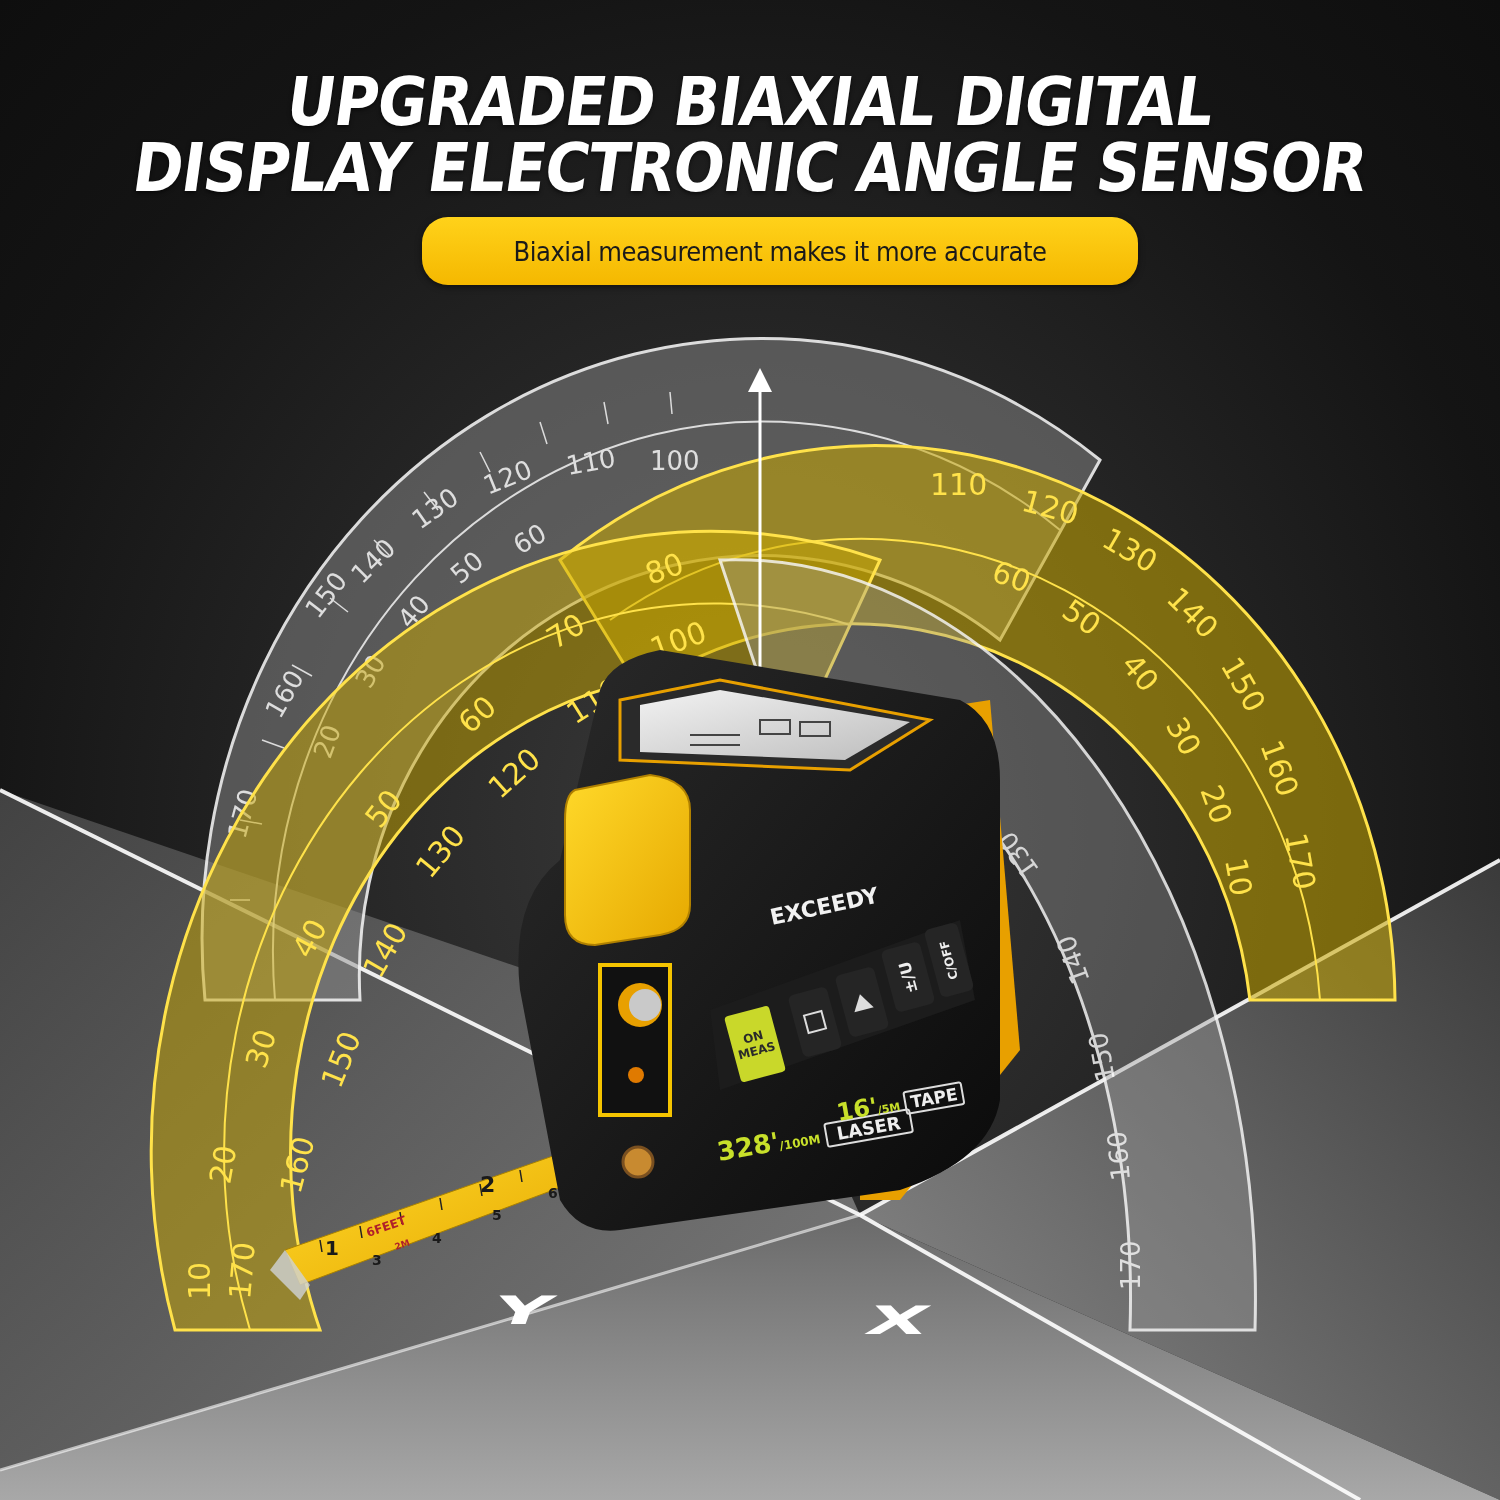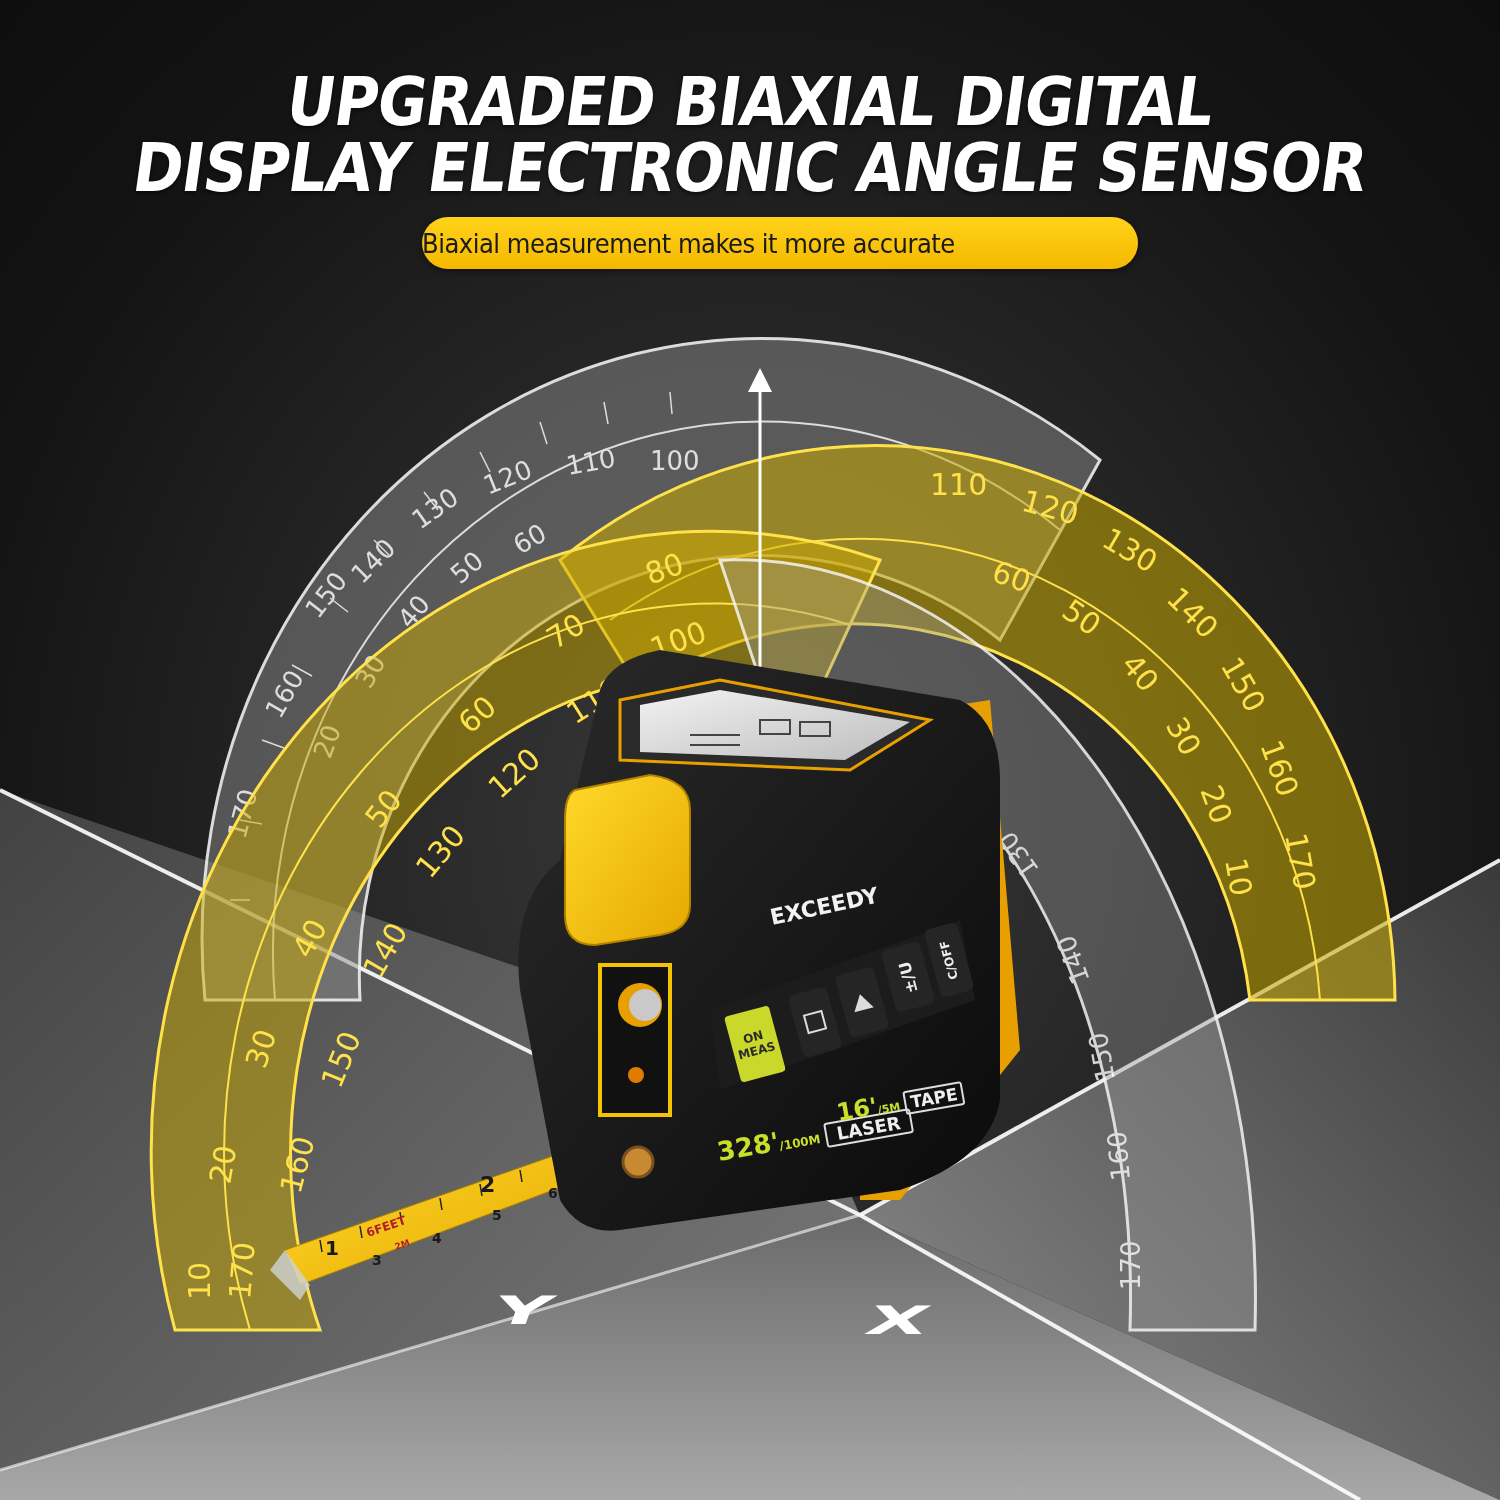--- a/index.html
+++ b/index.html
@@ -4,22 +4,22 @@
 <style>
   html, body { margin:0; padding:0; }
   body { width:1500px; height:1500px; overflow:hidden; background:#151515; font-family:"DejaVu Sans", sans-serif; }
   .stage { position:relative; width:1500px; height:1500px; overflow:hidden;
     background: radial-gradient(ellipse at 50% 55%, #3a3a3a 0%, #262626 40%, #141414 75%, #0e0e0e 100%); }
   .headline { position:absolute; left:0; width:1500px; text-align:center; color:#fff;
     font-family:"DejaVu Sans", sans-serif; font-weight:bold; font-size:60px; letter-spacing:-1px;
     transform:skewX(-8deg) scaleY(1.12); text-shadow:0 2px 4px rgba(0,0,0,.6); }
   .h1 { top:66px; }
   .h2 { top:132px; }
-  .pill { position:absolute; left:422px; top:217px; width:716px; height:52px; border-radius:26px;
-    background:linear-gradient(180deg,#ffd21a,#f5b800); display:flex; align-items:center; 
+  .pill { position:absolute; left:422px; top:217px; width:716px; height:68px; border-radius:26px;
+    background:linear-gradient(180deg,#ffd21a,#f5b800); display:flex; align-items:center; justify-content:center;
     box-shadow:0 2px 6px rgba(0,0,0,.5); }
   .pill span { font-family:"DejaVu Sans Condensed","DejaVu Sans", sans-serif; font-size:27px; color:#1a1a1a; letter-spacing:-0.5px; }
   svg.scene { position:absolute; left:0; top:0; }
   .axis-label { position:absolute; color:#fff; font-size:78px; font-weight:bold; transform:skewX(-20deg) scaleY(0.5); }
 </style>
 </head>
 <body>
 
 <div class="stage">
 

